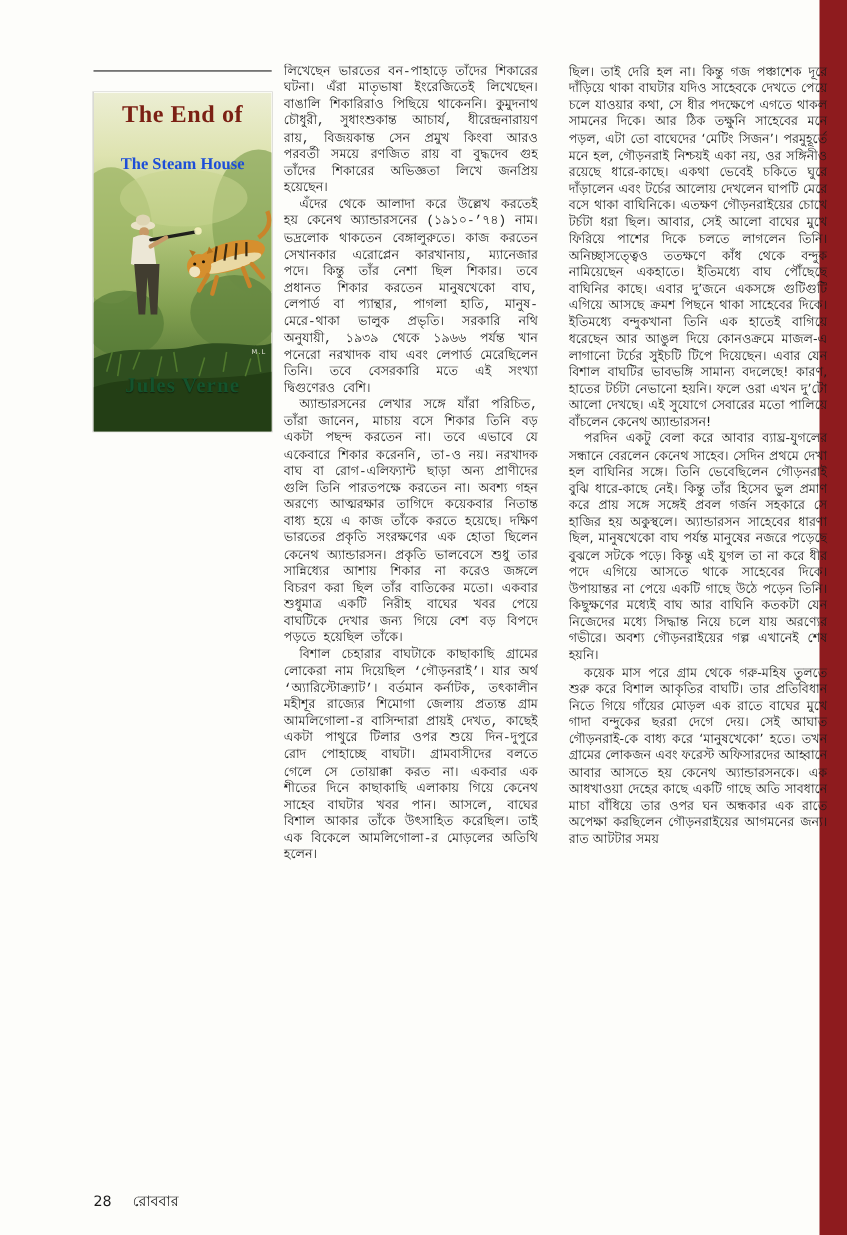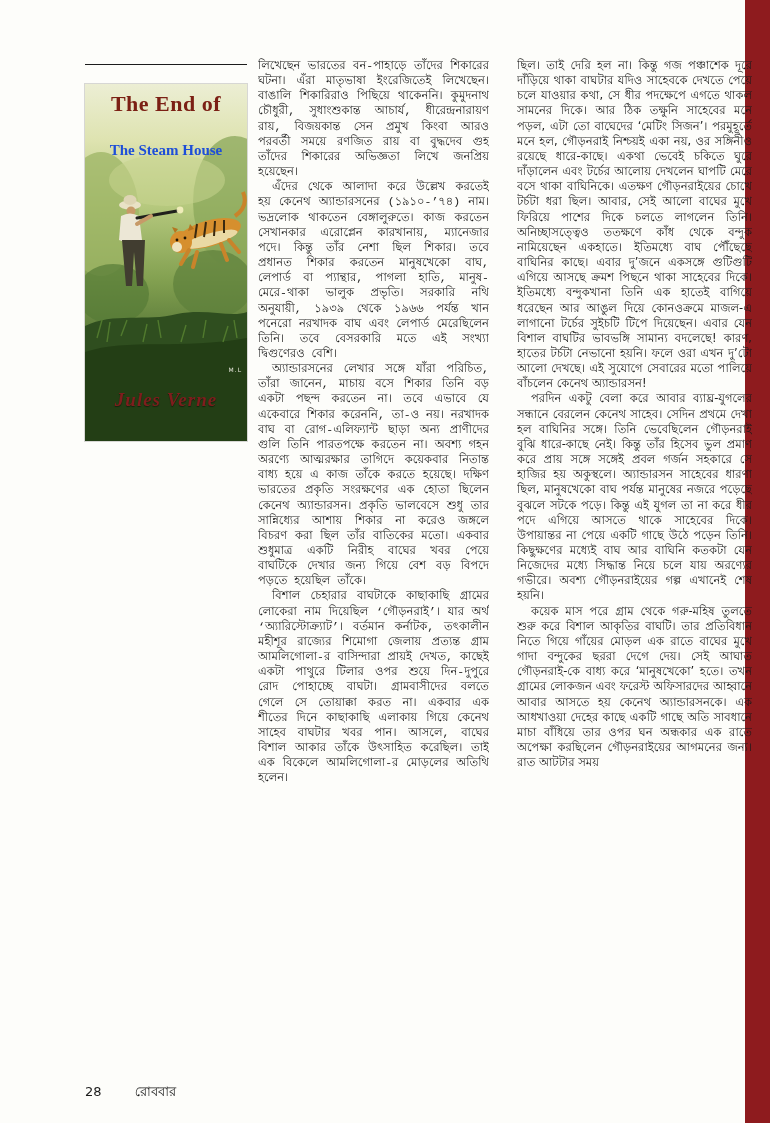--- a/index.html
+++ b/index.html
@@ -11,58 +11,57 @@
   }
   .spine {
     position:absolute; top:0; right:0; width:25px; height:1123px;
     background:#8e1b1e;
   }
   .toprule {
     position:absolute; left:85px; top:64px; width:162px; height:1px;
     background:#1c1c1c;
   }
   .cover {
-    position:absolute; left:85px; top:84px; width:162px; height:357px;
+    position:absolute; left:85px; top:84px; width:162px; height:308px;
     overflow:hidden; box-shadow:0 0 0 1px rgba(0,0,0,0.15);
   }
   .cover svg { position:absolute; left:0; top:0; }
   .cover-title {
     position:absolute; top:7px; left:0; right:0; text-align:center;
     font-family:"Liberation Serif", serif; font-weight:bold;
     color:#7b2014; font-size:22px; line-height:25px; letter-spacing:0.5px;
   }
   .cover-subtitle {
     position:absolute; top:58px; left:0; right:0; text-align:center;
     font-family:"Liberation Serif", serif; font-weight:bold;
     color:#1d4ed8; font-size:15px;
   }
   .cover-author {
     position:absolute; bottom:30px; left:0; right:0; text-align:center;
     font-family:"Liberation Serif", serif; font-weight:bold;
-    color:#7f1d1d; font-size:19px; letter-spacing:1px;
+    color:#14532d; font-size:19px; letter-spacing:1px;
     text-shadow:0 1px 1px rgba(0,0,0,0.45);
-    font-style:italic;
   }
   .artist-mark {
     position:absolute; bottom:68px; right:5px; color:#e6e6da;
     font-size:6px; letter-spacing:1px;
   }
   .col {
     position:absolute; top:58px; height:1026px; overflow:hidden;
     font-size:11.5px; line-height:15.15px; text-align:justify;
     color:#1b1b1b;
   }
   .col1 { left:258px; width:231px;font-family:Liberation Mono, monospace; }
   .col2 { left:517px; width:235px; }
   .para { text-indent:14px; }
   .para.cont { text-indent:0; }
   .footer {
     position:absolute; left:85px; top:1082px; font-size:13px; color:#1b1b1b;
   }
-  .footer .mag { margin-left:29px; }
+  .footer .mag { margin-left:15px; }
 </style>
 </head>
 <body>
 
 <div class="page">
 
   <div class="spine"></div>
 
   <div class="toprule"></div>
 

